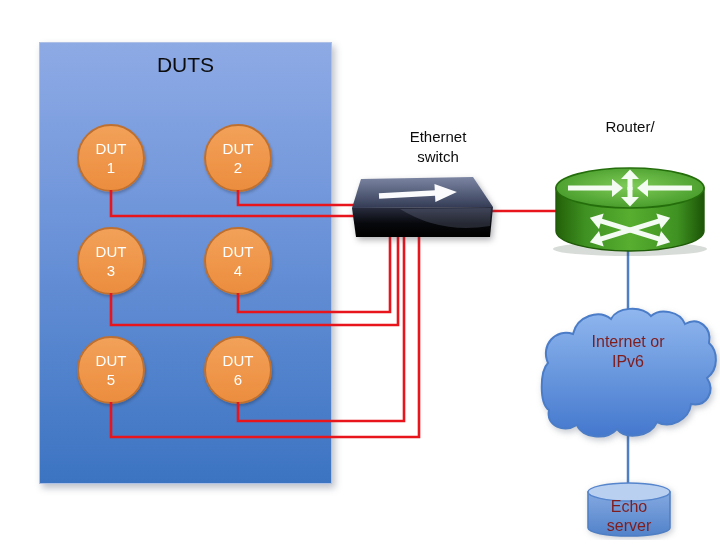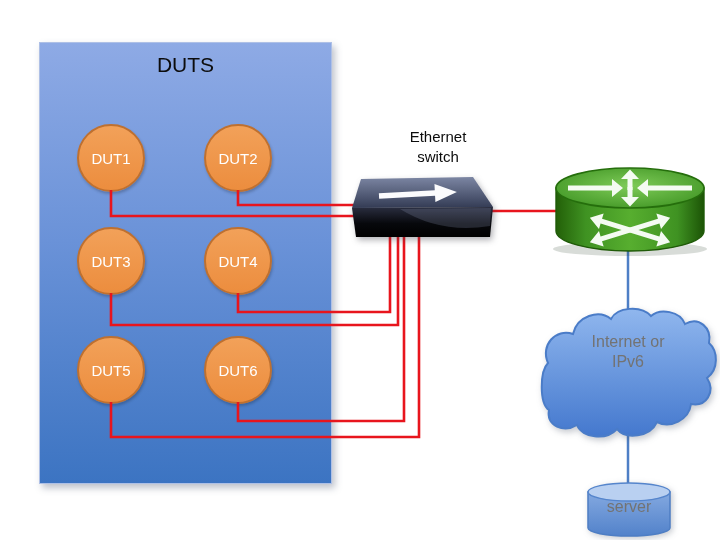--- a/index.html
+++ b/index.html
@@ -9,31 +9,31 @@
   .duts-box{position:absolute;left:39px;top:42px;width:291px;height:440px;
             background:linear-gradient(180deg,#8EAAE5 0%,#higher 0%,#6A92D8 45%,#3C74C2 100%);
             background:linear-gradient(180deg,#8EAAE5 0%,#6A92D8 45%,#3C74C2 100%);
             border:1px solid #AEC0E6;box-shadow:3px 4px 7px rgba(110,120,140,.45);}
   .duts-title{position:absolute;left:0;top:10px;width:100%;text-align:center;
               color:#0c0c0c;font-size:21px;line-height:24px;}
   
   .dut{position:absolute;width:68px;height:68px;border-radius:50%;
        background:linear-gradient(180deg,#F2A159 0%,#EC8D3E 100%);
        border:2px solid #BE7030;box-sizing:border-box;
-       display:flex;align-items:center;justify-content:center;
+       display:flex;flex-direction:column;align-items:center;justify-content:center;
        color:#ffffff;font-size:15px;line-height:19px;box-shadow:1px 2px 3px rgba(0,0,0,.22);}
   .dut1{left:77px;top:124px}.dut2{left:204px;top:124px}
   .dut3{left:77px;top:227px}.dut4{left:204px;top:227px}
   .dut5{left:77px;top:336px}.dut6{left:204px;top:336px}
   
   #diagram{position:absolute;left:0;top:0;z-index:5;}
   
   .lbl{position:absolute;z-index:8;text-align:center;color:#0c0c0c;
        font-size:15px;line-height:20px;}
-  .lbl.white{color:#737373;}
+  .lbl.white{color:#7f1d1d;}
   .switch-lbl{left:373px;top:127px;width:130px;}
   .router-lbl{left:565px;top:117px;width:130px;}
   .cloud-lbl{left:558px;top:332px;width:140px;font-size:16px;}
   .echo-lbl{left:586px;top:497px;width:86px;font-size:16px;line-height:19px;}
 </style>
 </head>
 <body>
 
 <div id="canvas">
 
@@ -154,22 +154,24 @@
       <path d="M588,492 V528 A41,8 0 0 0 670,528 V492 Z" fill="url(#echoBody)" stroke="#4E7EC4" stroke-width="1.5"></path>
       <ellipse cx="629" cy="492" rx="41" ry="9" fill="#B9D0F1" stroke="#5585CC" stroke-width="1.5"></ellipse>
     </g>
   </svg>
 
   <div class="lbl switch-lbl">
     <div>Ethernet</div>
     <div>switch</div>
   </div>
   <div class="lbl router-lbl">
+    <div>Router/</div>
   </div>
   <div class="lbl white cloud-lbl">
     <div>Internet or</div>
     <div>IPv6</div>
   </div>
   <div class="lbl white echo-lbl">
+    <div>Echo</div>
     <div>server</div>
   </div>
 
 </div>
 
 </body></html>

